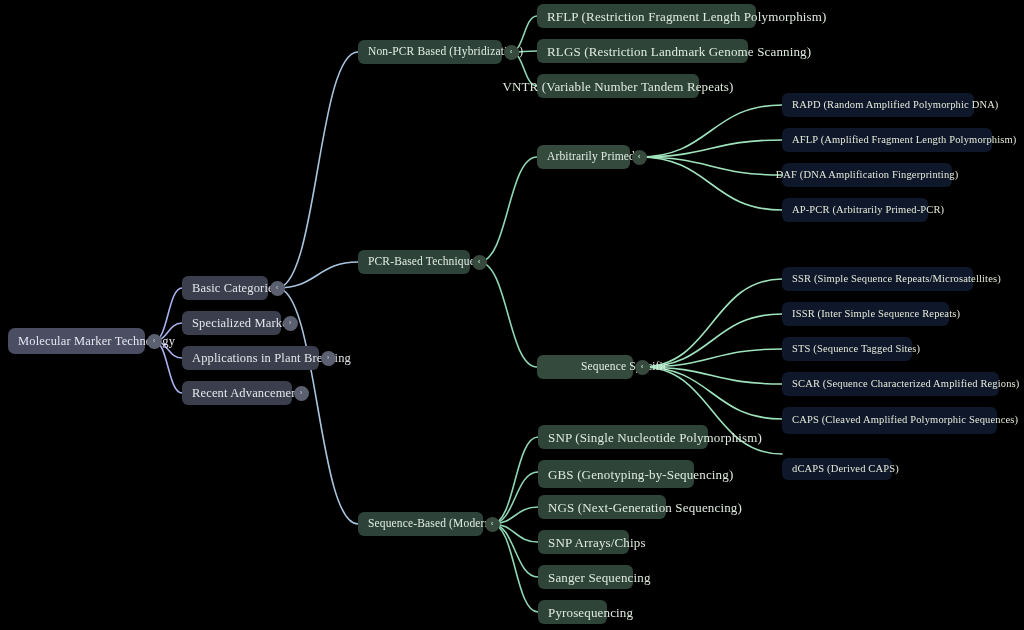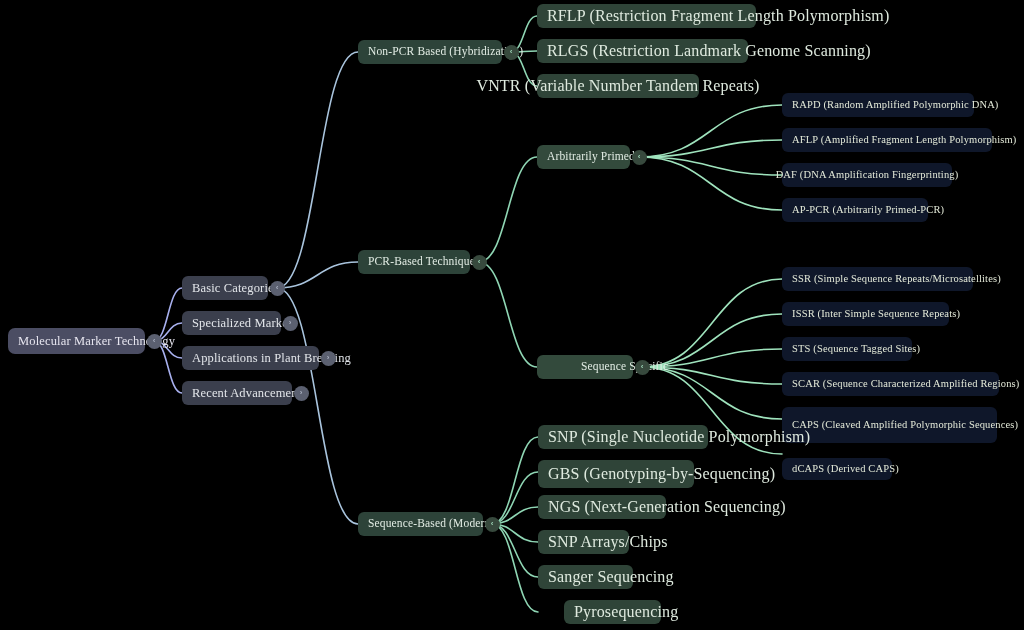--- a/index.html
+++ b/index.html
@@ -16,21 +16,21 @@
     color:#e8ecef;
     white-space:nowrap;
     letter-spacing:.15px;
     padding:0 10px;
   }
   .node-label{display:block;line-height:1;}
   .lvl0{background:#4b4d63;color:#e6e5ef;font-size:12.5px;border-radius:7px;}
   .lvl1{background:#3b3f4d;color:#e3e6ea;font-size:12.5px;}
   .lvl2{background:#2d4339;color:#e2ece4;font-size:11.5px;}
   .lvl2b{background:#334a3c;color:#e2ece4;font-size:11.5px;}
-  .lvl3-dark{background:#2f4438;color:#dfeadf;font-size:16px;}
+  .lvl3-dark{background:#2f4438;color:#dfeadf;font-size:13px;}
   .lvl3-olive{background:#0f172a;color:#e4ead9;font-size:10.5px;}
   .toggle{
     position:absolute;width:15px;height:15px;border-radius:50%;
     display:flex;align-items:center;justify-content:center;
     font-family:"Liberation Sans","DejaVu Sans",sans-serif;
     font-size:8px;line-height:1;font-weight:700;
     user-select:none;
   }
   .toggle.grey{background:#5b6070;color:#aab0c0;}
   .toggle.green{background:#37493d;color:#9fd6b8;}
@@ -136,38 +136,38 @@
       </div>
       <div class="node lvl3-olive" style="left: 782px; top: 302px; width: 167px; height: 24px;">
         <span class="node-label">ISSR (Inter Simple Sequence Repeats)</span>
       </div>
       <div class="node lvl3-olive" style="left: 782px; top: 337px; width: 130px; height: 24px;">
         <span class="node-label">STS (Sequence Tagged Sites)</span>
       </div>
       <div class="node lvl3-olive" style="left: 782px; top: 372px; width: 217px; height: 24px;">
         <span class="node-label">SCAR (Sequence Characterized Amplified Regions)</span>
       </div>
-      <div class="node lvl3-olive" style="left: 782px; top: 407px; width: 215px; height: 36px;">
+      <div class="node lvl3-olive" style="left: 782px; top: 407px; width: 215px; height: 27px;">
         <span class="node-label">CAPS (Cleaved Amplified Polymorphic Sequences)</span>
       </div>
       <div class="node lvl3-olive" style="left: 782px; top: 458px; width: 110px; height: 22px;">
         <span class="node-label">dCAPS (Derived CAPS)</span>
       </div>
       <div class="node lvl3-dark" style="left: 538px; top: 425px; width: 170px; height: 24px;">
         <span class="node-label">SNP (Single Nucleotide Polymorphism)</span>
       </div>
       <div class="node lvl3-dark" style="left: 538px; top: 460px; width: 156px; height: 28px;">
         <span class="node-label">GBS (Genotyping-by-Sequencing)</span>
       </div>
       <div class="node lvl3-dark" style="left: 538px; top: 495px; width: 128px; height: 24px;">
         <span class="node-label">NGS (Next-Generation Sequencing)</span>
       </div>
       <div class="node lvl3-dark" style="left: 538px; top: 530px; width: 91px; height: 24px;">
         <span class="node-label">SNP Arrays/Chips</span>
       </div>
       <div class="node lvl3-dark" style="left: 538px; top: 565px; width: 95px; height: 24px;">
         <span class="node-label">Sanger Sequencing</span>
       </div>
-      <div class="node lvl3-dark" style="left: 564px; top: 600px; width: 97px; height: 24px;">
+      <div class="node lvl3-dark" style="left: 538px; top: 600px; width: 69px; height: 24px;">
         <span class="node-label">Pyrosequencing</span>
       </div>
     </div>
 </div>
 
 </body></html>

